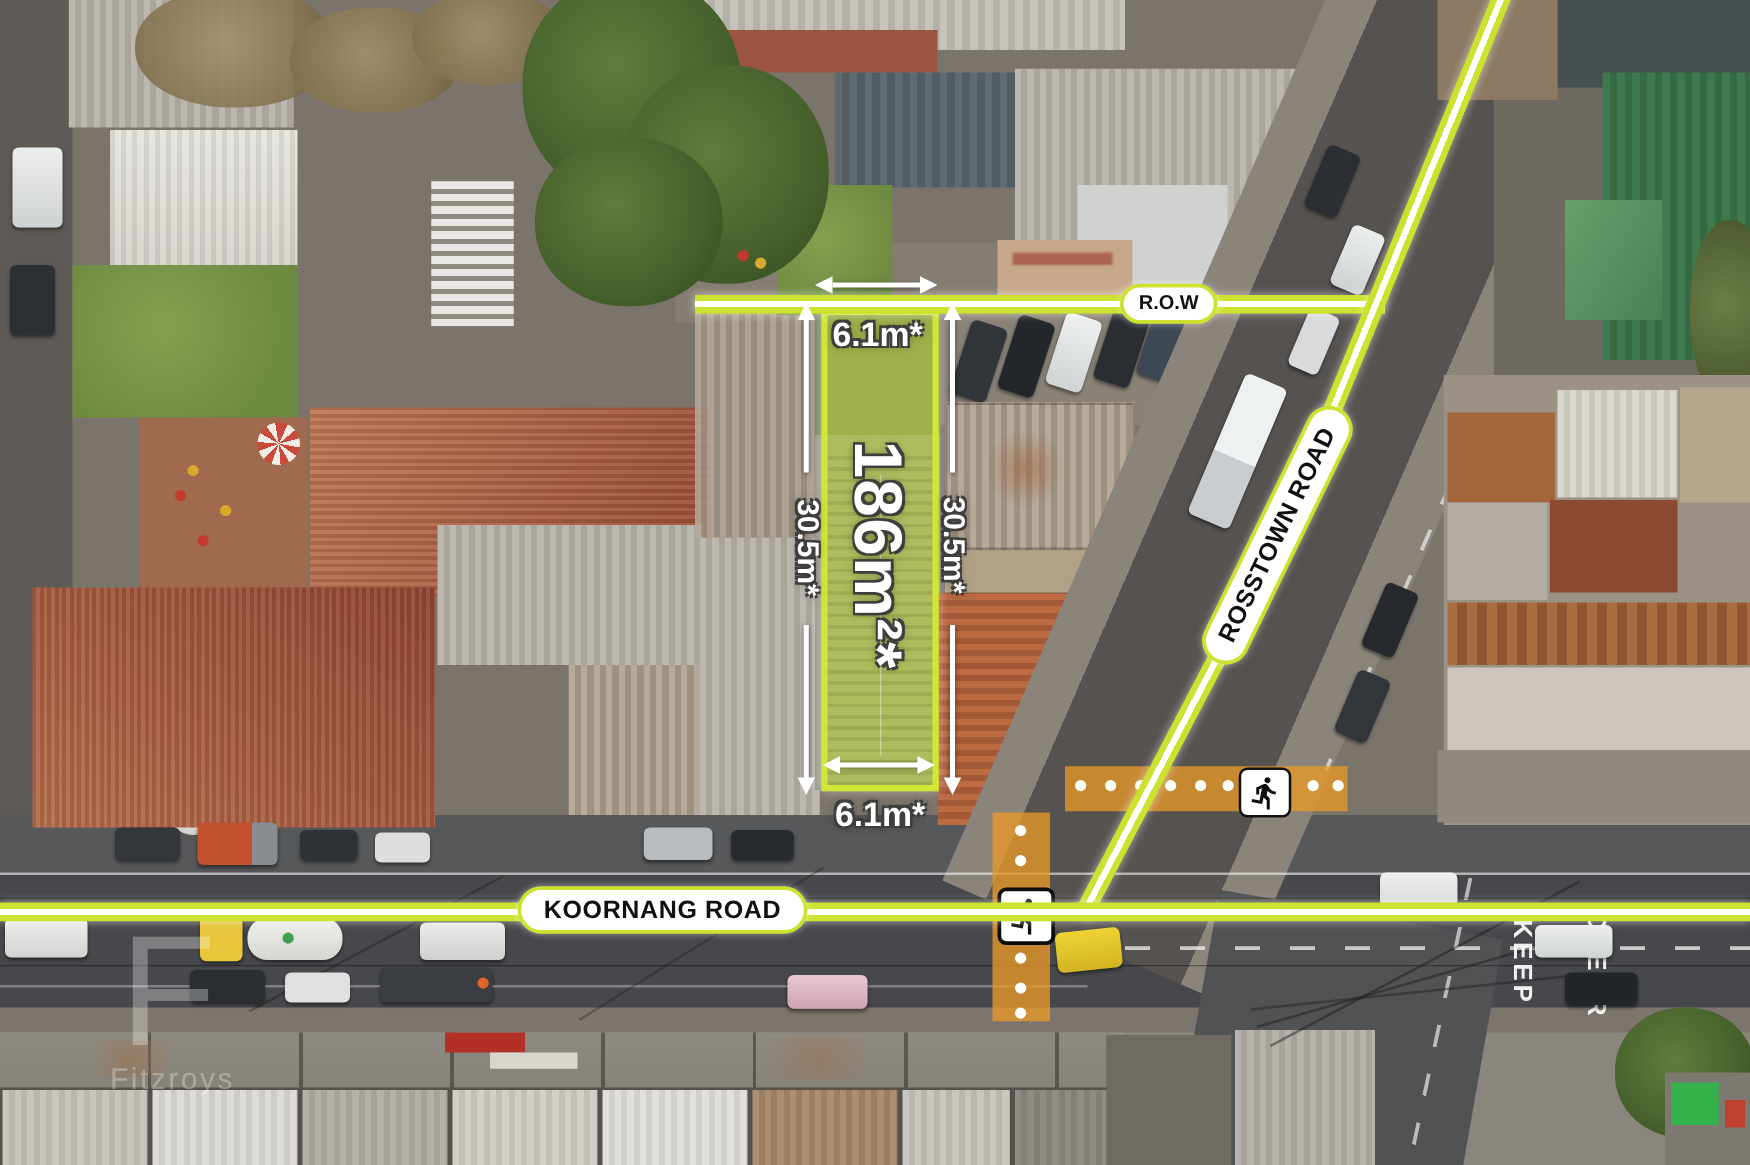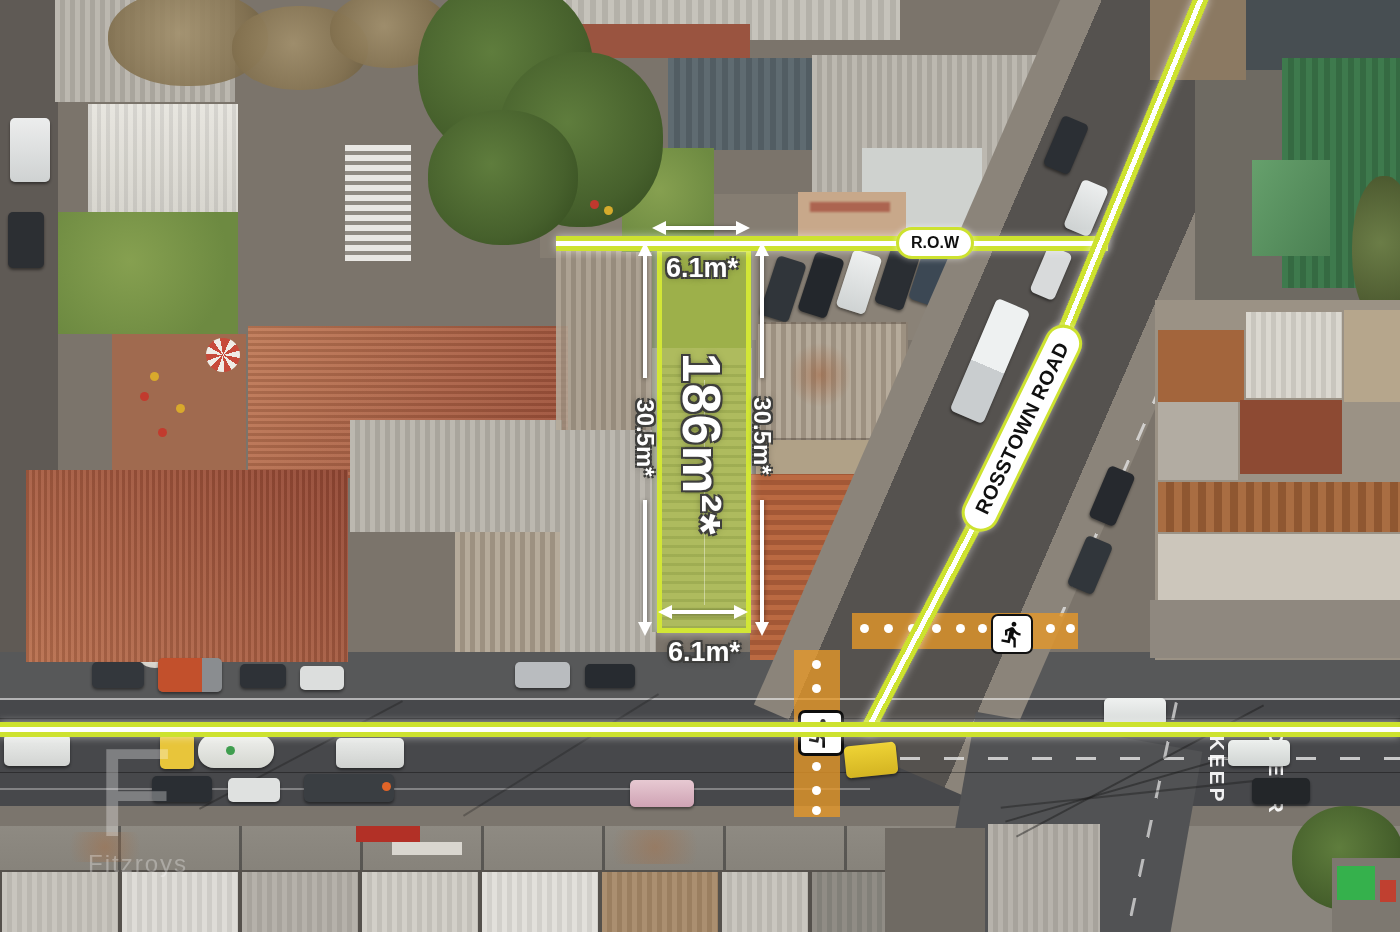--- a/index.html
+++ b/index.html
@@ -227,20 +227,23 @@
   <div class="gline gv" style="left:1106px;top:-23px;width:15px;height:470px;transform:rotate(22.3deg)"></div>
   <div class="gline gv" style="left:938px;top:408px;width:15px;height:345px;transform:rotate(27.6deg)"></div>
   <div class="gline gh" style="left:0;top:722px;width:1400px;height:15px"></div>
 
   <div class="pill" style="left:935px;top:243px;height:26px;padding:0 12px;font-size:16px;transform:translate(-50%,-50%)">
     <span>R.O.W</span>
   </div>
   <div class="pill" style="left:1022px;top:428px;height:32px;padding:0 16px;font-size:20px;letter-spacing:.5px;transform:translate(-50%,-50%) rotate(-64deg)">
     <span>ROSSTOWN ROAD</span>
   </div>
+  <div class="pill" style="left:530px;top:728px;height:32px;padding:0 18px;font-size:20px;letter-spacing:.5px;transform:translate(-50%,-50%)">
+    <span>KOORNANG ROAD</span>
+  </div>
 
   <div class="b" style="left:657px;top:247px;width:84px;height:376px;border:5px solid #d2e636;background:rgba(205,228,48,.45);box-shadow:0 0 9px rgba(255,255,255,.45);z-index:28">
     <div class="b" style="left:0;top:30%;width:100%;height:70%;background:repeating-linear-gradient(180deg,rgba(90,110,30,.18) 0 3px,transparent 3px 9px)"></div>
     <div class="b" style="left:50%;top:34%;width:1px;height:60%;background:rgba(255,255,255,.4)"></div>
   </div>
 
   <div class="wbar" style="left:666px;top:226px;width:70px;height:4px;z-index:40"></div>
   <div class="tri" style="left:652px;top:221px;border-width:7px 14px 7px 0;border-right-color:#fff;z-index:40"></div>
   <div class="tri" style="left:736px;top:221px;border-width:7px 0 7px 14px;border-left-color:#fff;z-index:40"></div>
   <div class="dim ctr" style="left:702px;top:268px;font-size:27px">6.1m*</div>

